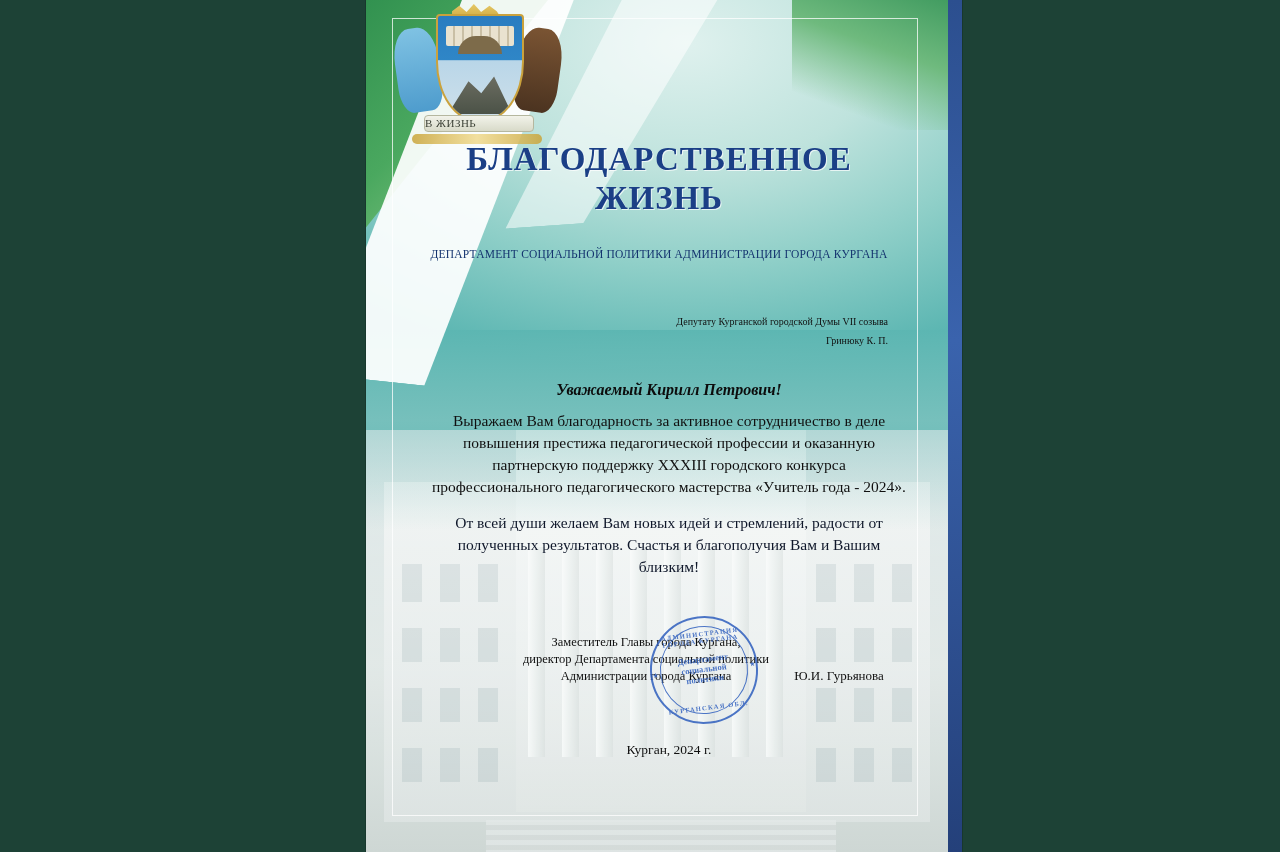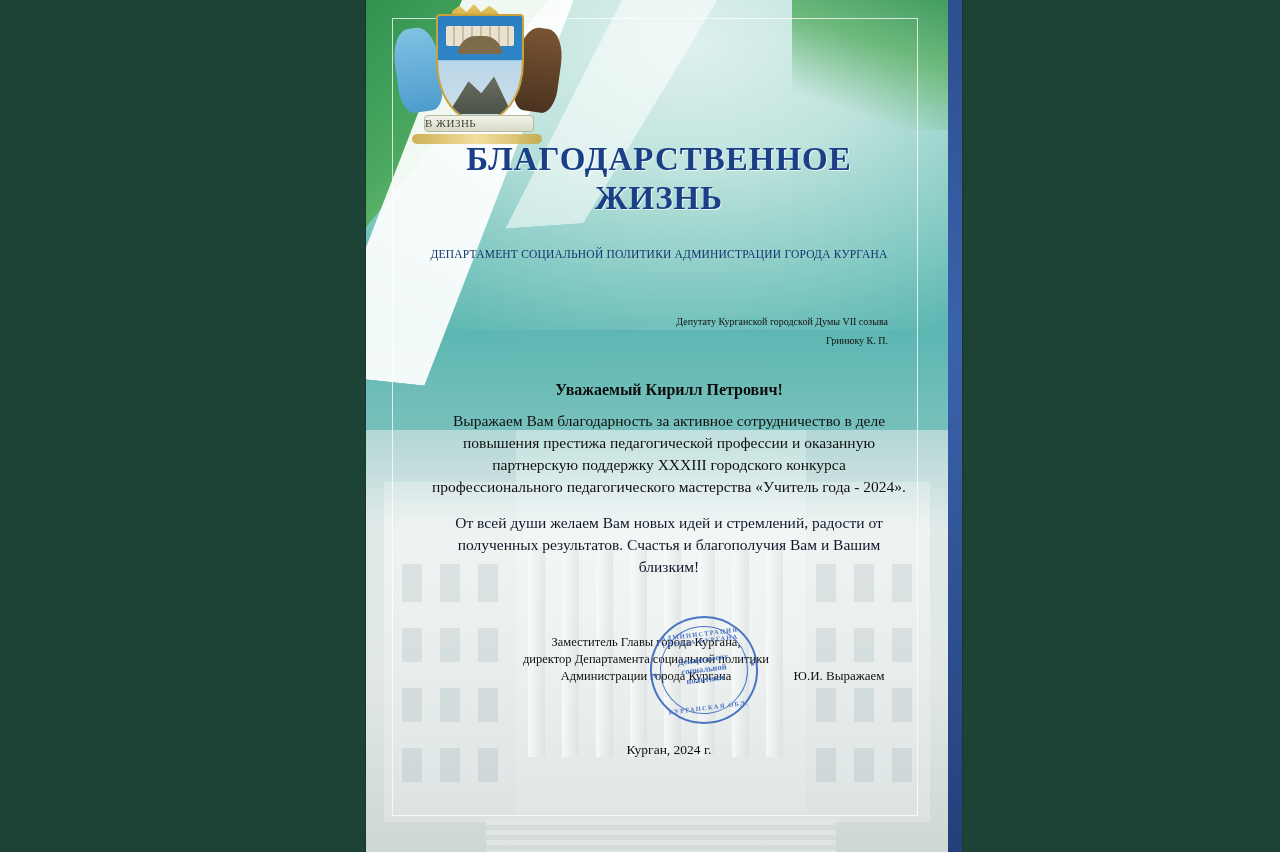--- a/index.html
+++ b/index.html
@@ -345,20 +345,21 @@
   }
   #salutation {
     position: absolute;
     left: 60px;
     top: 381px;
     width: 486px;
     text-align: center;
     font-weight: bold;
     font-size: 16px;
     color: #0c0c0c;
+    font-style: italic;
   }
   #body1 {
     position: absolute;
     left: 60px;
     top: 410px;
     width: 486px;
     text-align: center;
     font-size: 15.5px;
     line-height: 22px;
     color: #101010;
@@ -543,21 +544,21 @@
 
   <div id="body1">Выражаем Вам благодарность за активное сотрудничество в деле повышения престижа педагогической профессии и оказанную партнерскую поддержку XXXIII городского конкурса профессионального педагогического мастерства «Учитель года - 2024».</div>
   <div id="body2">От всей души желаем Вам новых идей и стремлений, радости от полученных результатов. Счастья и благополучия Вам и Вашим близким!</div>
 
   <div id="signature">
     <div>Заместитель Главы города Кургана,</div>
     <div>директор Департамента социальной политики</div>
     <div>Администрации города Кургана</div>
   </div>
 
-  <div id="signer-name">Ю.И.  Выражаем</div>
+  <div id="signer-name">Ю.И.  Гурьянова</div>
 
   <div id="stamp">
     <div class="arc-top">АДМИНИСТРАЦИЯ ГОРОДА КУРГАНА</div>
     <div class="core">Департамент социальной политики</div>
     <div class="arc-bottom">КУРГАНСКАЯ ОБЛ.</div>
     <div class="stars">
         <span>★</span>
         <span>★</span>
       </div>
   </div>

